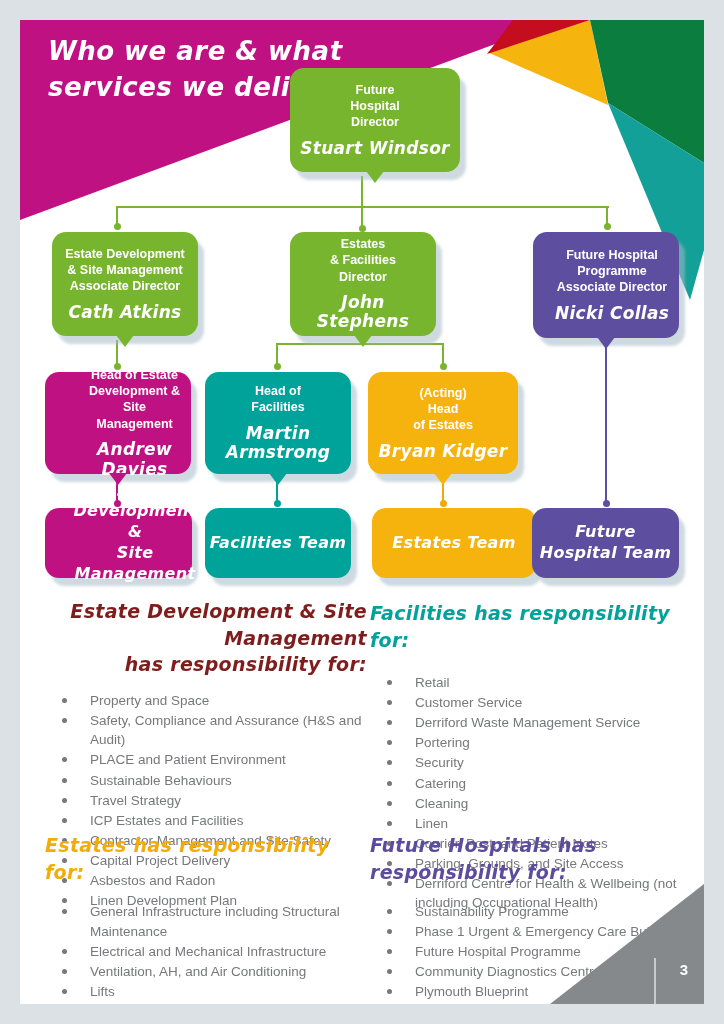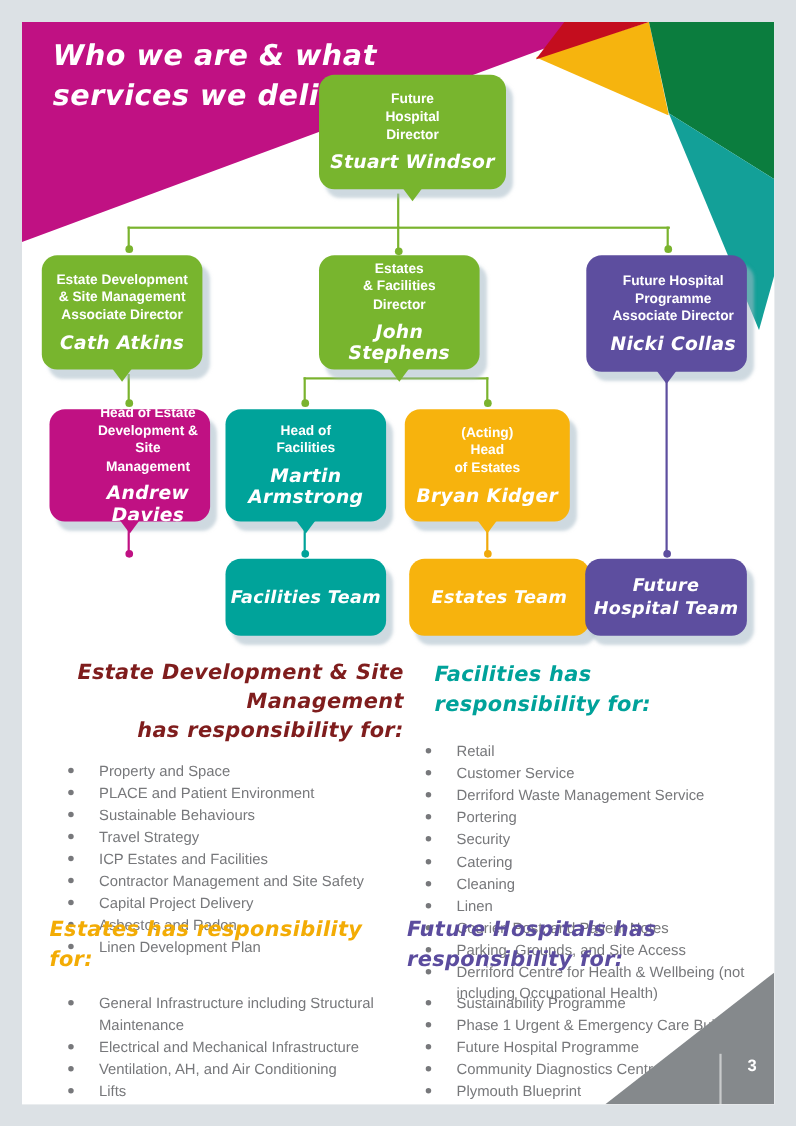--- a/index.html
+++ b/index.html
@@ -72,21 +72,21 @@
   .dot { position:absolute; width:7px; height:7px; border-radius:50%; }
   .d-green   { background:#7ab32e; }
   .d-magenta { background:#c01183; }
   .d-teal    { background:#00a39a; }
   .d-yellow  { background:#f0a90a; }
   .d-purple  { background:#5d4e9f; }
   
   .section { position:absolute; }
   .sec-heading { font-size:19px; line-height:1.4; white-space:pre-line; letter-spacing:.3px; }
   .h-magenta { color:#7f1d1d;text-align:right; }
-  .h-teal    { color:#00a29a;margin-left:25px; }
+  .h-teal    { color:#00a29a; }
   .h-yellow  { color:#f3ac05; }
   .h-purple  { color:#5b4c9e; }
   .sec-list { list-style:none; margin-top:13px; }
   .sec-list li {
     position:relative; padding-left:45px; color:#77787b;
     font-size:13.5px; line-height:1.45; margin-bottom:.5px;
   }
   .sec-list li::before {
     content:""; position:absolute; left:17px; top:7px;
     width:5px; height:5px; border-radius:50%; background:#77787b;
@@ -136,21 +136,21 @@
     <div class="dot d-purple" style="left:583px; top:480px;"></div>
 
     <div class="node c-green" style="left:270px; top:48px; width:170px; height:104px;">
       <div class="role">Future
 Hospital
 Director</div>
       <div class="name script">Stuart Windsor</div>
       <div class="tail t-green"></div>
     </div>
 
-    <div class="node c-green" style="left:18px; top:212px; width:146px; height:104px;">
+    <div class="node c-green" style="left:32px; top:212px; width:146px; height:104px;">
       <div class="role">Estate Development
 &amp; Site Management
 Associate Director</div>
       <div class="name script">Cath Atkins</div>
       <div class="tail t-green"></div>
     </div>
 
     <div class="node c-green" style="left:270px; top:212px; width:146px; height:104px;">
       <div class="role">Estates
 &amp; Facilities
@@ -184,35 +184,40 @@
     </div>
 
     <div class="node c-yellow" style="left:348px; top:352px; width:150px; height:102px;">
       <div class="role">(Acting)
 Head
 of Estates</div>
       <div class="name script">Bryan Kidger</div>
       <div class="tail t-yellow"></div>
     </div>
 
+    <div class="node team c-magenta" style="left:25px; top:488px; width:147px; height:70px;">
+      <div class="label script">Estate Development &amp;
+Site Management Team</div>
+    </div>
     <div class="node team c-teal" style="left:185px; top:488px; width:146px; height:70px;">
       <div class="label script">Facilities Team</div>
     </div>
     <div class="node team c-yellow" style="left:352px; top:488px; width:164px; height:70px;">
       <div class="label script">Estates Team</div>
     </div>
     <div class="node team c-purple" style="left:512px; top:488px; width:147px; height:70px;">
       <div class="label script">Future Hospital Team</div>
     </div>
 
     <div class="section" style="left:25px; top:578px; width:322px;">
       <div class="sec-heading script h-magenta">Estate Development &amp; Site Management
 has responsibility for:</div>
       <ul class="sec-list">
         <li>Property and Space</li>
+        <li>Safety, Compliance and Assurance (H&amp;S and Audit)</li>
         <li>PLACE and Patient Environment</li>
         <li>Sustainable Behaviours</li>
         <li>Travel Strategy</li>
         <li>ICP Estates and Facilities</li>
         <li>Contractor Management and Site Safety</li>
         <li>Capital Project Delivery</li>
         <li>Asbestos and Radon</li>
         <li>Linen Development Plan</li>
       </ul>
     </div>

